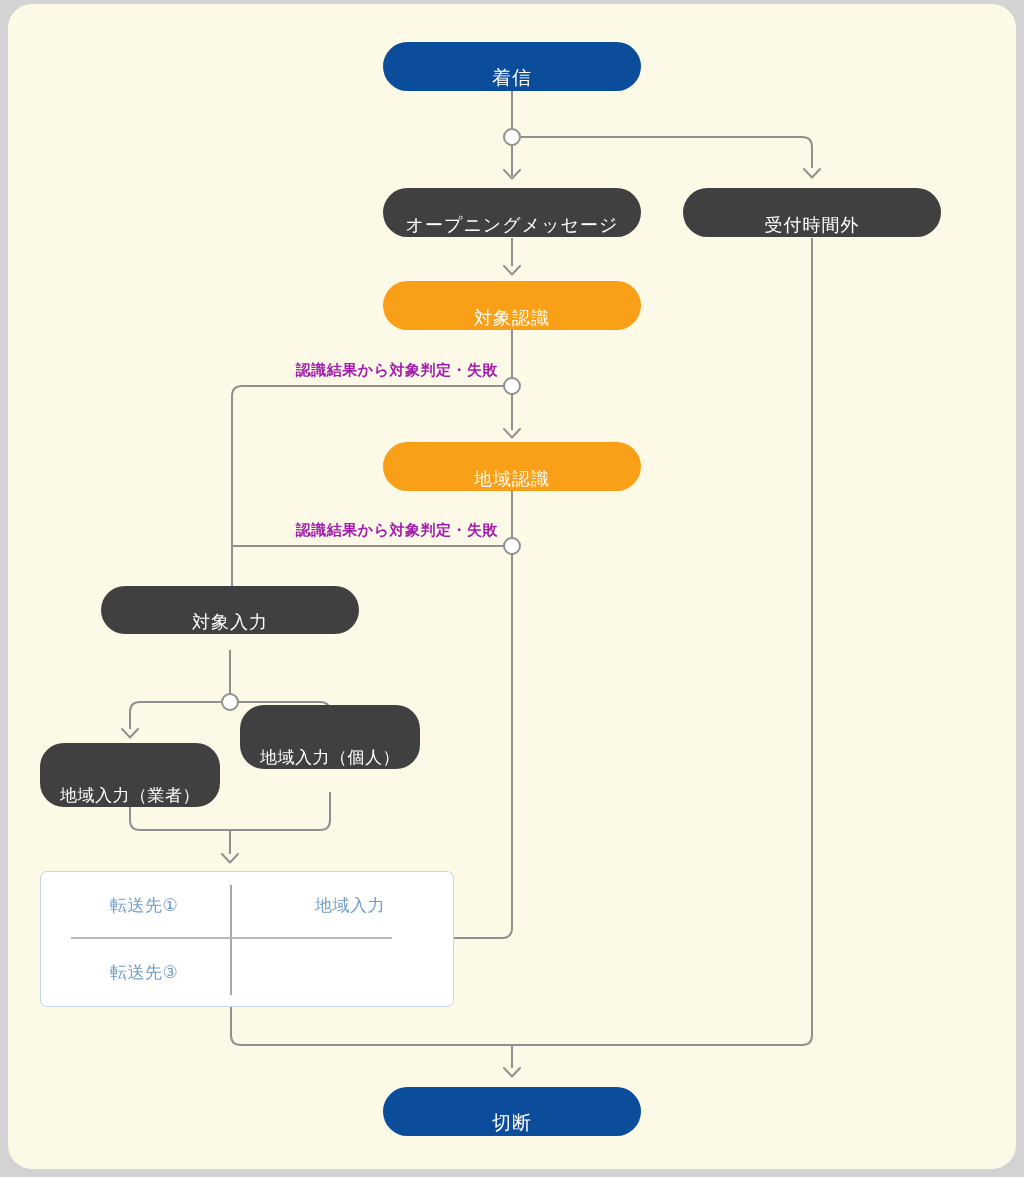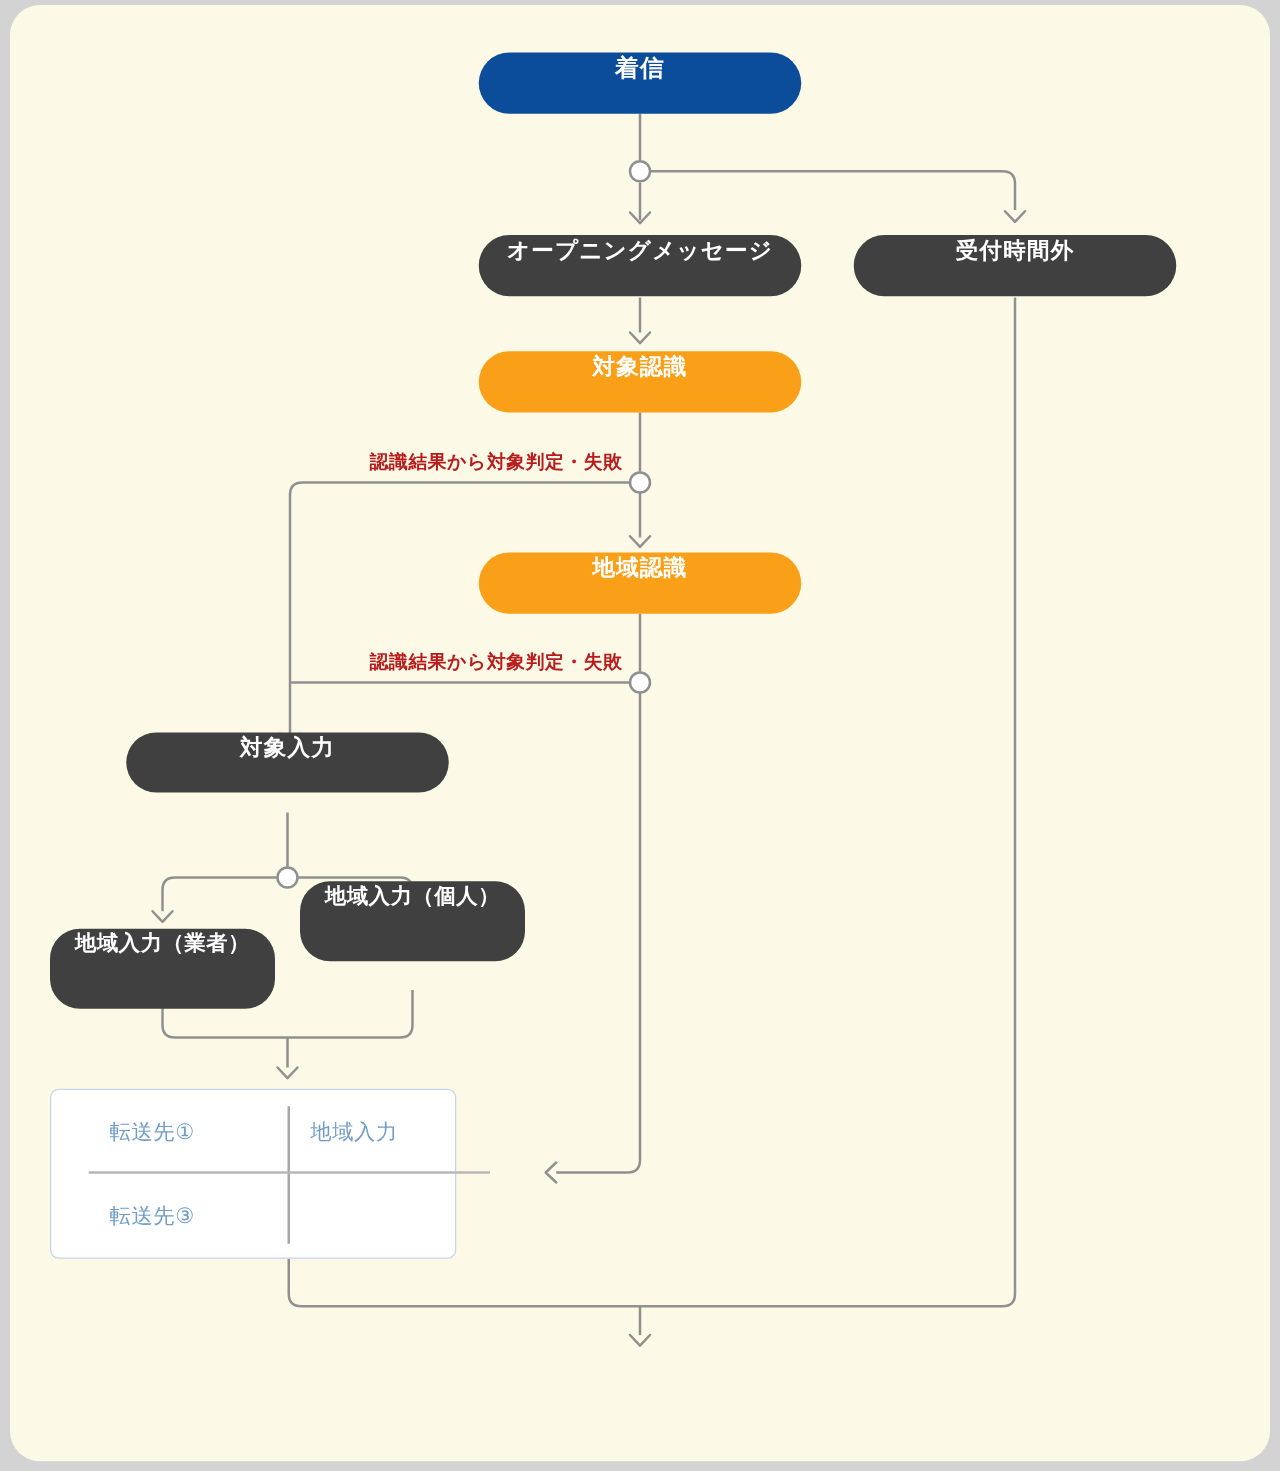--- a/index.html
+++ b/index.html
@@ -13,34 +13,34 @@
   }
   .canvas{
     position:absolute;left:8px;top:4px;right:8px;bottom:8px;
     background:#fcfae6;border-radius:24px;
   }
   .connectors{
     position:absolute;left:0;top:0;width:1024px;height:1177px;
   }
   .pill{
     position:absolute;height:49px;border-radius:25px;
-    display:flex;align-items:flex-start;justify-content:center;
-    color:#ffffff;font-weight:bold;font-size:18px;letter-spacing:1px;
+    display:flex;align-items:flex-end;justify-content:center;
+    color:#ffffff;font-weight:normal;font-size:18px;letter-spacing:1px;
     white-space:nowrap;
   }
   .pill.dark{background:#0b4c9b;font-size:19px;}
   .pill.blue{background:#404040;}
   .pill.orange{background:#f9a018;}
   .pill.small{height:64px;font-size:17px;letter-spacing:0.5px;border-radius:24px;}
   .edge-label{
-    position:absolute;color:#b91c1c;font-size:15px;font-weight:bold;
+    position:absolute;color:#a21caf;font-size:15px;font-weight:bold;
     line-height:17px;white-space:nowrap;text-align:right;letter-spacing:0.5px;
   }
   .transfer-box{
-    position:absolute;left:40px;top:871px;width:325px;height:136px;
+    position:absolute;left:40px;top:871px;width:414px;height:136px;
     background:#ffffff;border:1.5px solid #c2d6e8;border-radius:7px;
     box-sizing:border-box;
     display:grid;grid-template-columns:1fr 1fr;grid-template-rows:1fr 1fr;
   }
   .transfer-cell{
     display:flex;align-items:center;justify-content:center;
     color:#6f9cc9;font-size:17px;letter-spacing:0.5px;
   }
   .divider-v{
     position:absolute;left:189px;top:13px;width:1.5px;height:110px;
@@ -134,20 +134,23 @@
   </div>
 
   <div class="pill blue small" style="left:40px;top:743px;width:180px">
     <span>地域入力（業者）</span>
   </div>
 
   <div class="pill blue small" style="left:240px;top:705px;width:180px">
     <span>地域入力（個人）</span>
   </div>
 
+  <div class="pill dark" style="left:383px;top:1087px;width:258px">
+    <span>切断</span>
+  </div>
 
   <div class="edge-label" style="right:526px;top:361px">認識結果から対象判定・失敗</div>
 
   <div class="edge-label" style="right:526px;top:521px">認識結果から対象判定・失敗</div>
 
   <div class="transfer-box">
     <div class="transfer-cell">
       <span>転送先①</span>
     </div>
     <div class="transfer-cell">

